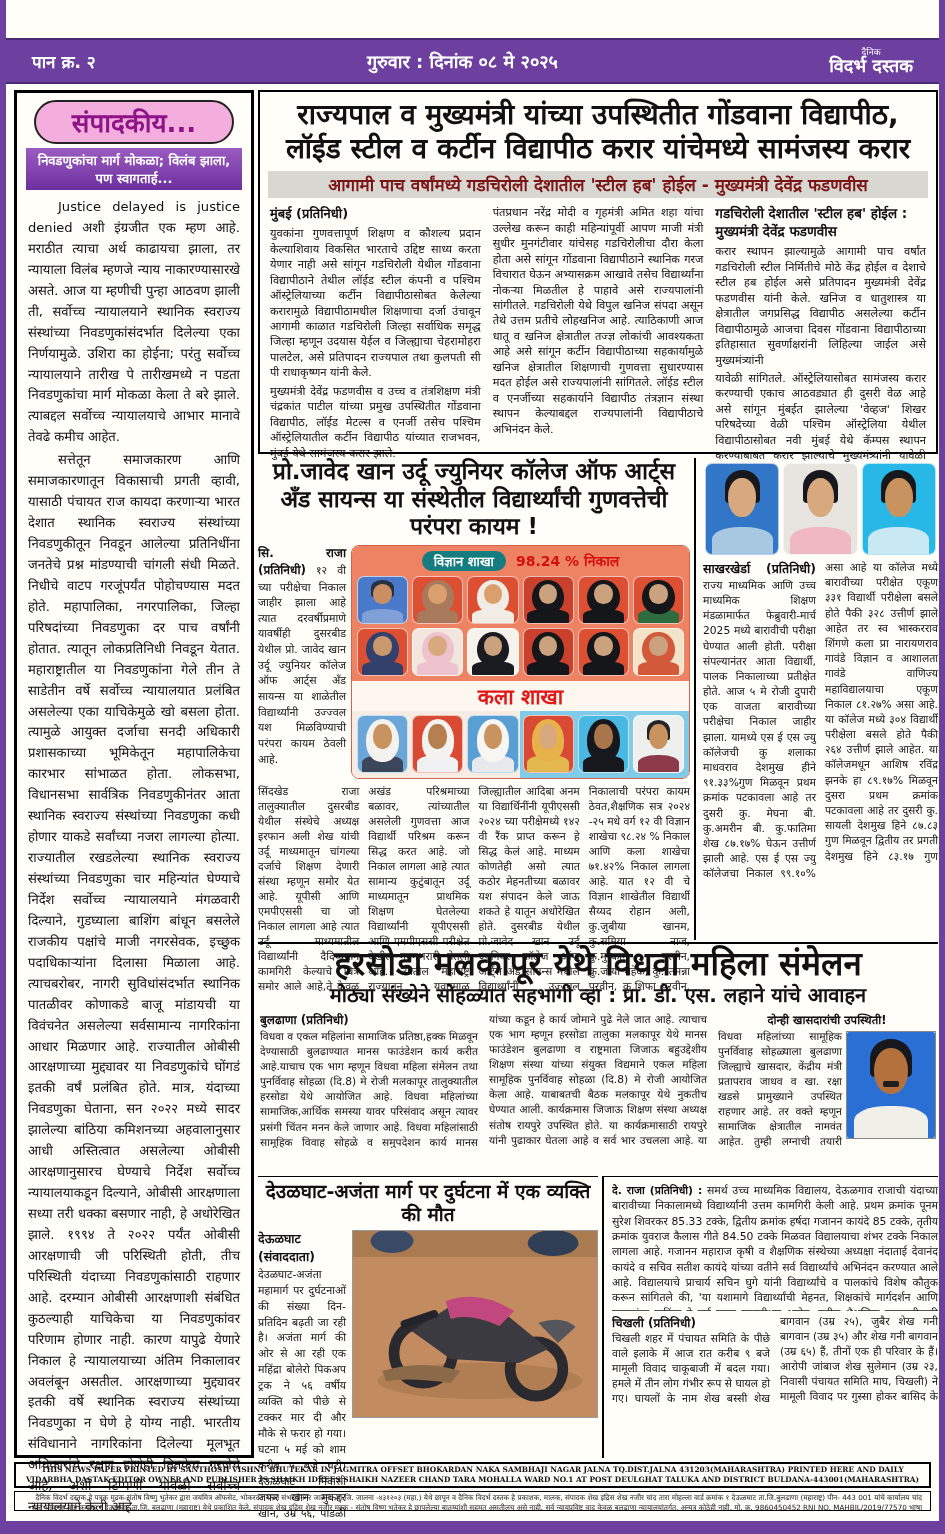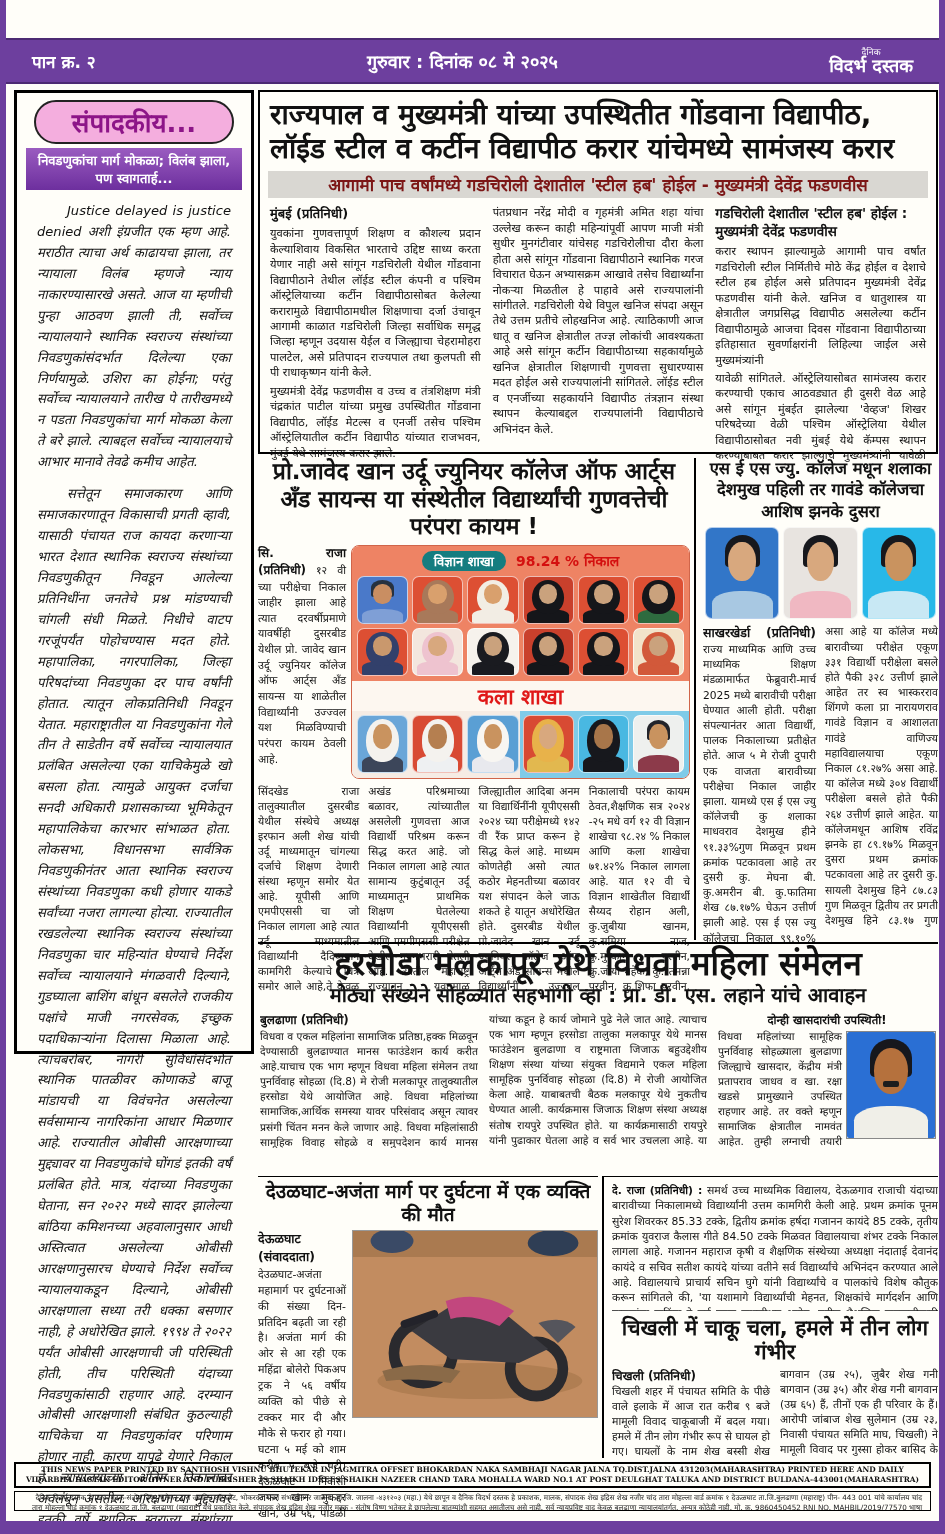--- a/index.html
+++ b/index.html
@@ -7,27 +7,27 @@
   .side-strip{position:absolute;top:0;bottom:0;width:6px;background:#6d3f9e;z-index:5;}
   #strip-left{left:0;} #strip-right{right:0;}
   
   #masthead{position:absolute;left:6px;top:38px;width:933px;height:46px;background:#6d3f9e;color:#fff;display:flex;align-items:center;justify-content:space-between;padding:0 26px;box-sizing:border-box;border-top:2px solid #4c2a73;border-bottom:2px solid #4c2a73;}
   #masthead .pageno{font-size:17px;font-weight:bold;}
   #masthead .date{font-size:18px;font-weight:bold;}
   #masthead .brand{text-align:center;line-height:1;}
   #masthead .brand .small{font-size:9px;display:block;}
   #masthead .brand .big{font-size:18px;font-weight:bold;}
   
-  #editorial{position:absolute;left:14px;top:90px;width:240px;height:964px;border:3px solid #000;box-sizing:border-box;padding:5px 9px;background:#fffef9;}
+  #editorial{position:absolute;left:14px;top:90px;width:240px;height:1368px;border:3px solid #000;box-sizing:border-box;padding:5px 9px;background:#fffef9;}
   #edit-title{width:196px;margin:2px auto 4px;background:#f4aede;border:2px solid #222;border-radius:22px;text-align:center;font-size:26px;font-weight:bold;color:#8d1588;padding:2px 0;}
   #edit-sub{background:linear-gradient(180deg,#9a5cc0,#6d2f9e);color:#fff;font-size:13px;font-weight:bold;text-align:center;padding:3px 2px;margin:4px 0 7px;}
-  .edit-body p{font-size:13.1px;line-height:1.6;text-align:justify;margin:11px;text-indent:30px;font-style:italic;}
+  .edit-body p{font-size:13.1px;line-height:1.6;text-align:justify;margin:2px;text-indent:30px;}
   
   #lead{position:absolute;left:258px;top:90px;width:680px;height:364px;border:2px solid #000;box-sizing:border-box;background:#fffef9;}
-  #lead-headline{font-size:28px;line-height:1.22;font-weight:bold;padding:6px 10px 2px;}
+  #lead-headline{font-size:28px;line-height:1.22;font-weight:bold;text-align:center;padding:6px 10px 2px;}
   #lead-subhead{margin:3px 8px;background:#d9d7d2;color:#7c1616;font-size:17px;font-weight:bold;text-align:center;padding:2px 4px;}
   #lead-body{columns:3;column-gap:12px;font-size:11.2px;line-height:1.38;text-align:justify;padding:4px 10px 0;height:262px;overflow:hidden;}
   #lead-body p{margin:0 0 3px;}
   #lead-body .dateline{font-weight:bold;font-size:13px;}
   #lead-body .midhead{font-weight:bold;font-size:13.5px;line-height:1.3;margin:4px 0;text-align:left;}
   
   #college{position:absolute;left:258px;top:458px;width:432px;height:482px;}
   #college-head{font-size:23px;font-weight:bold;text-align:center;line-height:1.2;}
   #college-row{display:flex;margin-top:4px;}
   #college-intro{width:88px;font-size:10.8px;line-height:1.45;text-align:justify;}
@@ -237,21 +237,20 @@
                 <div class="face" style="background: rgb(201, 147, 95);"></div>
               </div>
             </div>
         </div>
       </div>
     </div>
     <div id="college-body">सिंदखेड राजा तालुक्यातील दुसरबीड येथील संस्थेचे अध्यक्ष इरफान अली शेख यांची उर्दू माध्यमातून चांगल्या दर्जाचे शिक्षण देणारी संस्था म्हणून समोर येत आहे. यूपीसी आणि एमपीएससी चा जो निकाल लागला आहे त्यात उर्दू माध्यमातील विद्यार्थ्यांनी दैदिप्यमान कामगिरी केल्याचे चित्र समोर आले आहे,ते केवळ अखंड परिश्रमाच्या बळावर, त्यांच्यातील असलेली गुणवत्ता आज विद्यार्थी परिश्रम करून सिद्ध करत आहे. जो निकाल लागला आहे त्यात सामान्य कुटुंबातून उर्दू माध्यमातून प्राथमिक शिक्षण घेतलेल्या विद्यार्थ्यांनी यूपीएससी आणि एमपीएससी परीक्षेत देखील गगनभरारी घेतली आहे. त्यातील महाराष्ट्र राज्यातून यवतमाळ जिल्ह्यातील आदिबा अनम या विद्यार्थिनींनी यूपीएससी २०२४ च्या परीक्षेमध्ये १४२ वी रैंक प्राप्त करून हे सिद्ध केलं आहे. माध्यम कोणतेही असो त्यात कठोर मेहनतीच्या बळावर यश संपादन केले जाऊ शकते हे यातून अधोरेखित होते. दुसरबीड येथील प्रो.जावेद खान उर्दू ज्युनियर कॉलेज ऑफ आर्ट्स अँड सायन्स मधील विद्यार्थ्यांनी उज्ज्वल निकालाची परंपरा कायम ठेवत,शैक्षणिक सत्र २०२४ -२५ मधे वर्ग १२ वी विज्ञान शाखेचा ९८.२४ % निकाल आणि कला शाखेचा ७१.४२% निकाल लागला आहे. यात १२ वी चे विज्ञान शाखेतील विद्यार्थी सैय्यद रोहान अली, कु.जुबीया खानम, कु.समिया नाज, कु.मुस्कान परवीन, कु.जोया महेक, कु. तमन्ना परवीन, कु.शिफा परवीन, कु.राहिला परवीन, कु.अनम अंजुम, कु. राहत फिरदोस, कुमारी शबनम परवीन,कु.इफरा अंजुम,तर १२ वी कला शाखेतील विद्यार्थी कु. मिस्बाह नाज, कु. मरीयम बी. कु.अमरीन बी, कु.सनाफिरदोल शेख, कु.फौजिया खान,शेख हरमैन,यांनी विज्ञान आणि कला शाखेतील विद्यार्थ्यांनी १२ वी परीक्षेत यश संपादन केले आहे.त्यांच्या या यशाबद्दल स्कूलचे अध्यक्ष इरफान अली शेख, प्राचार्य शेख सादिक व शिक्षक आणि शिक्षकेतर कर्मचारी यांनी उत्तीर्ण झालेल्या विद्यार्थ्यांचे कौतुक करत पुढील वाटचालीस शुभेच्छा दिल्या आहेत.</div>
   </div>
 
   <div id="ses">
-    <div id="ses-head">एस ई एस ज्यु. कॉलेज मधून शलाका देशमुख पहिली तर गावंडे कॉलेजचा आशिष झनके दुसरा</div>
     <div id="ses-photos">
         <div class="photo" style="background: rgb(50, 118, 200);">
           <div class="torso" style="background: rgb(168, 200, 226);"></div>
           <div class="hair" style="background: rgb(23, 24, 29);"></div>
           <div class="face" style="background: rgb(216, 168, 126);"></div>
         </div>
         <div class="photo" style="background: rgb(232, 228, 224);">
           <div class="torso" style="background: rgb(240, 184, 194);"></div>
           <div class="hair" style="background: rgb(23, 24, 29);"></div>
           <div class="face" style="background: rgb(216, 168, 126);"></div>
@@ -317,21 +316,20 @@
       </div>
     </div>
 
   </div>
 
   <div id="rightstack">
     <div id="samarth-body">
       <span class="dateline">दे. राजा (प्रतिनिधी) :</span>
       <span>समर्थ उच्च माध्यमिक विद्यालय, देऊळगाव राजाची यंदाच्या बारावीच्या निकालामध्ये विद्यार्थ्यांनी उत्तम कामगिरी केली आहे. प्रथम क्रमांक पूनम सुरेश शिवरकर 85.33 टक्के, द्वितीय क्रमांक हर्षदा गजानन कायंदे 85 टक्के, तृतीय क्रमांक युवराज कैलास गीते 84.50 टक्के मिळवत विद्यालयाचा शंभर टक्के निकाल लागला आहे. गजानन महाराज कृषी व शैक्षणिक संस्थेच्या अध्यक्षा नंदाताई देवानंद कायंदे व सचिव सतीश कायंदे यांच्या वतीने सर्व विद्यार्थ्यांचे अभिनंदन करण्यात आले आहे. विद्यालयाचे प्राचार्य सचिन घुगे यांनी विद्यार्थ्यांचे व पालकांचे विशेष कौतुक करून सांगितले की, 'या यशामागे विद्यार्थ्यांची मेहनत, शिक्षकांचे मार्गदर्शन आणि पालकांचा पाठिंबा हे सर्व घटक कारणीभूत आहेत. पुढील शैक्षणिक वाटचालीसाठी आमच्या शुभेच्छा त्यांच्या सोबत आहेत.'</span>
     </div>
-    <div id="chikhli-head">चिखली में चाकू चला, हमले में तीन लोग गंभीर</div>
     <div id="chikhli-cols">
       <span class="dateline">चिखली (प्रतिनिधी)</span><br>
       <span>चिखली शहर में पंचायत समिति के पीछे वाले इलाके में आज रात करीब ९ बजे मामूली विवाद चाकूबाजी में बदल गया। हमले में तीन लोग गंभीर रूप से घायल हो गए। घायलों के नाम शेख बस्सी शेख बागवान (उम्र २५), जुबैर शेख गनी बागवान (उम्र ३५) और शेख गनी बागवान (उम्र ६५) हैं, तीनों एक ही परिवार के हैं। आरोपी जांबाज शेख सुलेमान (उम्र २३, निवासी पंचायत समिति माघ, चिखली) ने मामूली विवाद पर गुस्सा होकर बासिद के घर में घुसकर तीनों पर चाकू से हमला कर दिया। हमले में बासिद और गनी बागवान गंभीर रूप से घायल हो गए और उन्हें तुरंत बुलढाणा जिला अस्पताल ले जाया गया। घटना के बाद इलाके में हड़कंप मच गया है और चिखली पुलिस घटना की जांच कर रही है।</span>
     </div>
   </div>
 
   <div id="footer-en">THIS NEWS PAPER PRINTED BY SANTHOSH VISHNU BHUTEKAR IN JAGMITRA OFFSET BHOKARDAN NAKA SAMBHAJI NAGAR JALNA TQ.DIST.JALNA 431203(MAHARASHTRA) PRINTED HERE AND DAILY VIDARBHA DASTAK EDITOR OWNER AND PUBLISHER IS SHAIKH IDREES SHAIKH NAZEER CHAND TARA MOHALLA WARD NO.1 AT POST DEULGHAT TALUKA AND DISTRICT BULDANA-443001(MAHARASHTRA) EDITOR SHAIKH IDREES SHAIKH NAZEER AND PRINTER SANTOSH VISHNU BHUTEKAR WILL NOT CONFIRM WITH THE PRINTED NEWS. ALL JUDICAL DISPUTED ARE NOT AVAILABLE ANY WHERE IN THE BULDANA COURT ACCORDING TO PRB ATC. MOBILE NO. 9860450452 RNI NO. MAHBIL/2019/77570 EMAIL. vidarbadastak@gmail.com</div>
   <div id="footer-mr">दैनिक विदर्भ दस्तक हे पत्रक मुद्रक-संतोष विष्णु भुतेकर द्वारा जयमित्र ऑफसेट, भोकरदन नाका संभाजीनगर जालना, ता.जि. जालना -४३१२०३ (महा.) येथे छापून व दैनिक विदर्भ दस्तक हे प्रकाशक, मालक, संपादक शेख इद्रिस शेख नजीर चांद तारा मोहल्ला वार्ड क्रमांक १ देऊळघाट ता.जि.बुलढाणा (महाराष्ट्र) पीन- 443 001 यांचे कार्यालय चांद तारा मोहल्ला वार्ड क्रमांक १ देऊळघाट ता.जि. बुलढाणा (महाराष्ट्र) येथे प्रकाशित केले. संपादक शेख इद्रिस शेख नजीर मुद्रक - संतोष विष्णु भुतेकर हे छापलेल्या बातम्यांशी सहमत असतीलच असे नाही. सर्व न्यायप्रविष्ट वाद केवळ बुलढाणा न्यायालयांतर्गत, अन्यत्र कोठेही नाही. मो. क्र. 9860450452 RNI NO. MAHBIL/2019/77570 भाषा हिंदी- मराठी E-mail id - vidarbadastak@gmail.com</div>
   <div id="footer-bar"></div>
 </div>

